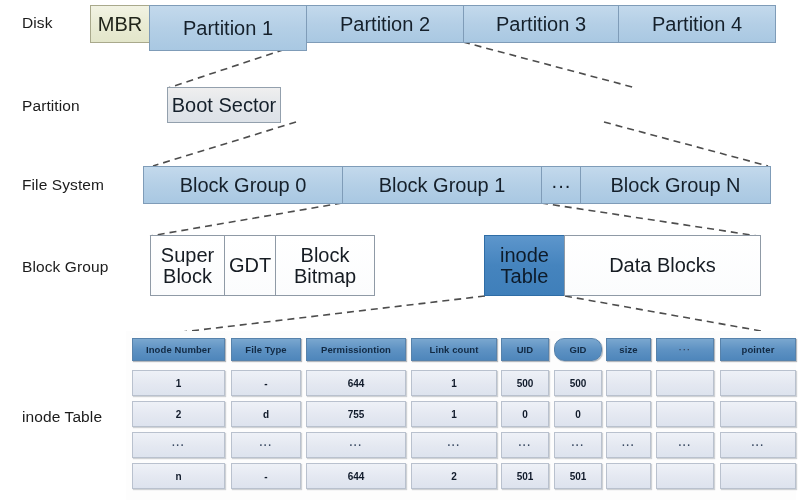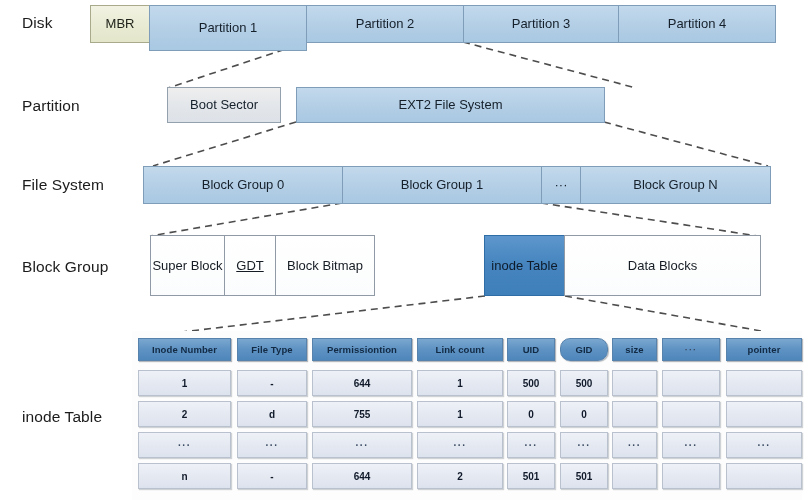--- a/index.html
+++ b/index.html
@@ -30,21 +30,21 @@
     font-family: "Liberation Sans", sans-serif;
   }
   
   .box {
     position: absolute;
     box-sizing: border-box;
     display: flex;
     align-items: center;
     justify-content: center;
     text-align: center;
-    font-size: 13px;
+    font-size: 20px;
     line-height: 1.05;
     color: #15202b;
     border: 1px solid #9aa7b4;
     background: linear-gradient(to bottom, #e9f0f8 0%, #cfe0ef 48%, #c2d8ea 52%, #b9d2e8 100%);
     white-space: nowrap;
   }
   .box.two-line { white-space: normal; }
 
   .box-mbr {
     background: linear-gradient(to bottom, #f2f3e3 0%, #e9ebd4 50%, #e3e6cb 100%);
@@ -140,40 +140,39 @@
 
   <div class="box box-mbr" style="left:90px; top:5px; width:60px; height:38px;">MBR</div>
   <div class="box box-plain-blue" style="left:149px; top:5px; width:158px; height:46px;">Partition 1</div>
   <div class="box box-plain-blue" style="left:306px; top:5px; width:158px; height:38px;">Partition 2</div>
   <div class="box box-plain-blue" style="left:463px; top:5px; width:156px; height:38px;">Partition 3</div>
   <div class="box box-plain-blue" style="left:618px; top:5px; width:158px; height:38px;">Partition 4</div>
 
   <div class="row-label" style="left:22px; top:97px;">Partition</div>
 
   <div class="box box-bootsector" style="left:167px; top:87px; width:114px; height:36px;">Boot Sector</div>
-  <div class="box box-plain-blue" style="left:296px; top:87px; width:309px; height:36px;">EXT2 File System</div>
 
   <div class="row-label" style="left:22px; top:176px;">File System</div>
 
   <div class="box box-plain-blue" style="left:143px; top:166px; width:200px; height:38px;">Block Group 0</div>
   <div class="box box-plain-blue" style="left:342px; top:166px; width:200px; height:38px;">Block Group 1</div>
   <div class="box box-plain-blue" style="left:541px; top:166px; width:40px; height:38px;">···</div>
   <div class="box box-plain-blue" style="left:580px; top:166px; width:191px; height:38px;">Block Group N</div>
 
   <div class="row-label" style="left:22px; top:258px;">Block Group</div>
 
   <div class="box box-white two-line" style="left:150px; top:235px; width:75px; height:61px;">Super Block</div>
-  <div class="box box-white" style="left:224px; top:235px; width:52px; height:61px;text-decoration:underline;">GDT</div>
+  <div class="box box-white" style="left:224px; top:235px; width:52px; height:61px;">GDT</div>
   <div class="box box-white two-line" style="left:275px; top:235px; width:100px; height:61px;">Block Bitmap</div>
   <div class="box box-accent two-line" style="left:484px; top:235px; width:81px; height:61px;">inode Table</div>
   <div class="box box-white" style="left:564px; top:235px; width:197px; height:61px;">Data Blocks</div>
 
   <div class="row-label" style="left:22px; top:408px;">inode Table</div>
 
-  <div id="inode-table-panel" style="left:132px; top:331px; width:670px; height:169px;">
+  <div id="inode-table-panel" style="left:126px; top:331px; width:670px; height:169px;">
       <div class="cellbox th" style="left: 6px; top: 7px; width: 93px; height: 23px;">Inode Number</div>
       <div class="cellbox th" style="left: 105px; top: 7px; width: 70px; height: 23px;">File Type</div>
       <div class="cellbox th" style="left: 180px; top: 7px; width: 100px; height: 23px;">Permissiontion</div>
       <div class="cellbox th" style="left: 285px; top: 7px; width: 86px; height: 23px;">Link count</div>
       <div class="cellbox th" style="left: 375px; top: 7px; width: 48px; height: 23px; text-align: center;">UID</div>
       <div class="cellbox th" style="left: 428px; top: 7px; width: 48px; height: 23px; border-radius: 10px;">GID</div>
       <div class="cellbox th" style="left: 480px; top: 7px; width: 45px; height: 23px;">size</div>
       <div class="cellbox th dots" style="left: 530px; top: 7px; width: 58px; height: 23px;">···</div>
       <div class="cellbox th" style="left: 594px; top: 7px; width: 76px; height: 23px;">pointer</div>
       <div class="cellbox td" style="left: 6px; top: 39px; width: 93px; height: 26px;">1</div>

